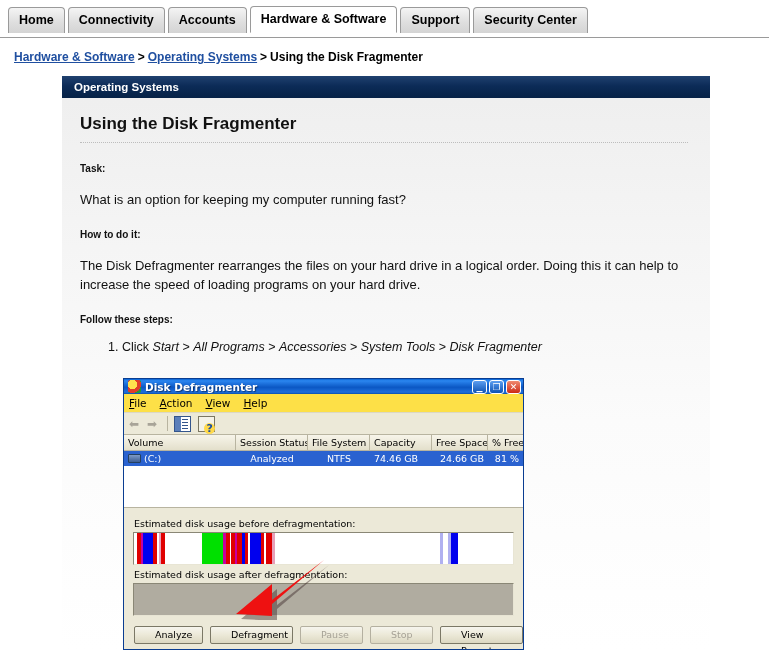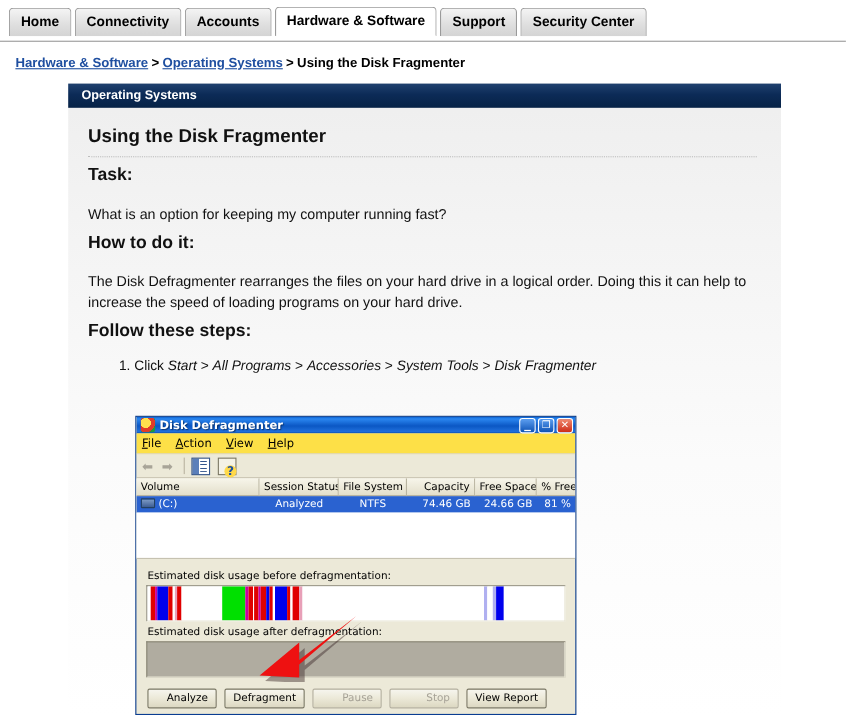--- a/index.html
+++ b/index.html
@@ -82,24 +82,24 @@
 
   .doc-title {
     font-size: 17px;
     font-weight: bold;
     color: #111111;
     margin: 2px 0 0 0;
     padding-bottom: 8px;
     border-bottom: 1px dotted #bdbdbd;
   }
   .h-label {
-    font-size: 16px;
+    font-size: 10px;
     font-weight: bold;
     color: #111;
-    margin-top: 8px;
+    margin-top: 20px;
   }
   .para {
     font-size: 13px;
     color: #111;
     line-height: 19px;
     margin-top: 16px;
     max-width: 612px;
   }
   .steps {
     margin: 12px 0 0 0;
@@ -244,21 +244,21 @@
     line-height: 15px;
     padding: 0 4px;
     box-sizing: border-box;
     overflow: hidden;
     white-space: nowrap;
   }
   .lv-fill { height: 41px; background: #ffffff; }
   .c0 { width: 112px; }
   .c1 { width: 72px; text-align: center; }
   .c2 { width: 62px; text-align: center; }
-  .c3 { width: 62px; text-align: right; }
+  .c3 { width: 62px; text-align: left; }
   .c4 { width: 56px; text-align: right; }
   .c5 { width: 35px; text-align: right; border-right: none !important; }
   .drive-ico {
     display: inline-block;
     width: 11px; height: 7px;
     background: linear-gradient(to bottom,#7e9bc6,#3d5d93);
     border: 1px solid #24405f;
     border-radius: 1px;
     vertical-align: middle;
     margin-right: 3px;
@@ -290,22 +290,22 @@
   .xpbtn {
     min-width: 63px;
     height: 18px;
     font-size: 9.5px;
     color: #000;
     background: linear-gradient(to bottom, #f6f5ee 0%, #ece9d8 48%, #dcd8c2 100%);
     border: 1px solid #7b7866;
     border-radius: 2px;
     box-sizing: border-box;
     line-height: 16px;
-    text-align: right;
-    padding: 0 7px;
+    text-align: left;
+    padding: 0 20px;
     cursor: pointer;
     font-family: "DejaVu Sans", sans-serif;
   }
   .xpbtn.disabled { color: #a6a296; border-color: #b4b0a0; cursor: default; }
 
   
   .annot-arrow {
     position: absolute;
     left: 222px;
     top: 552px;

